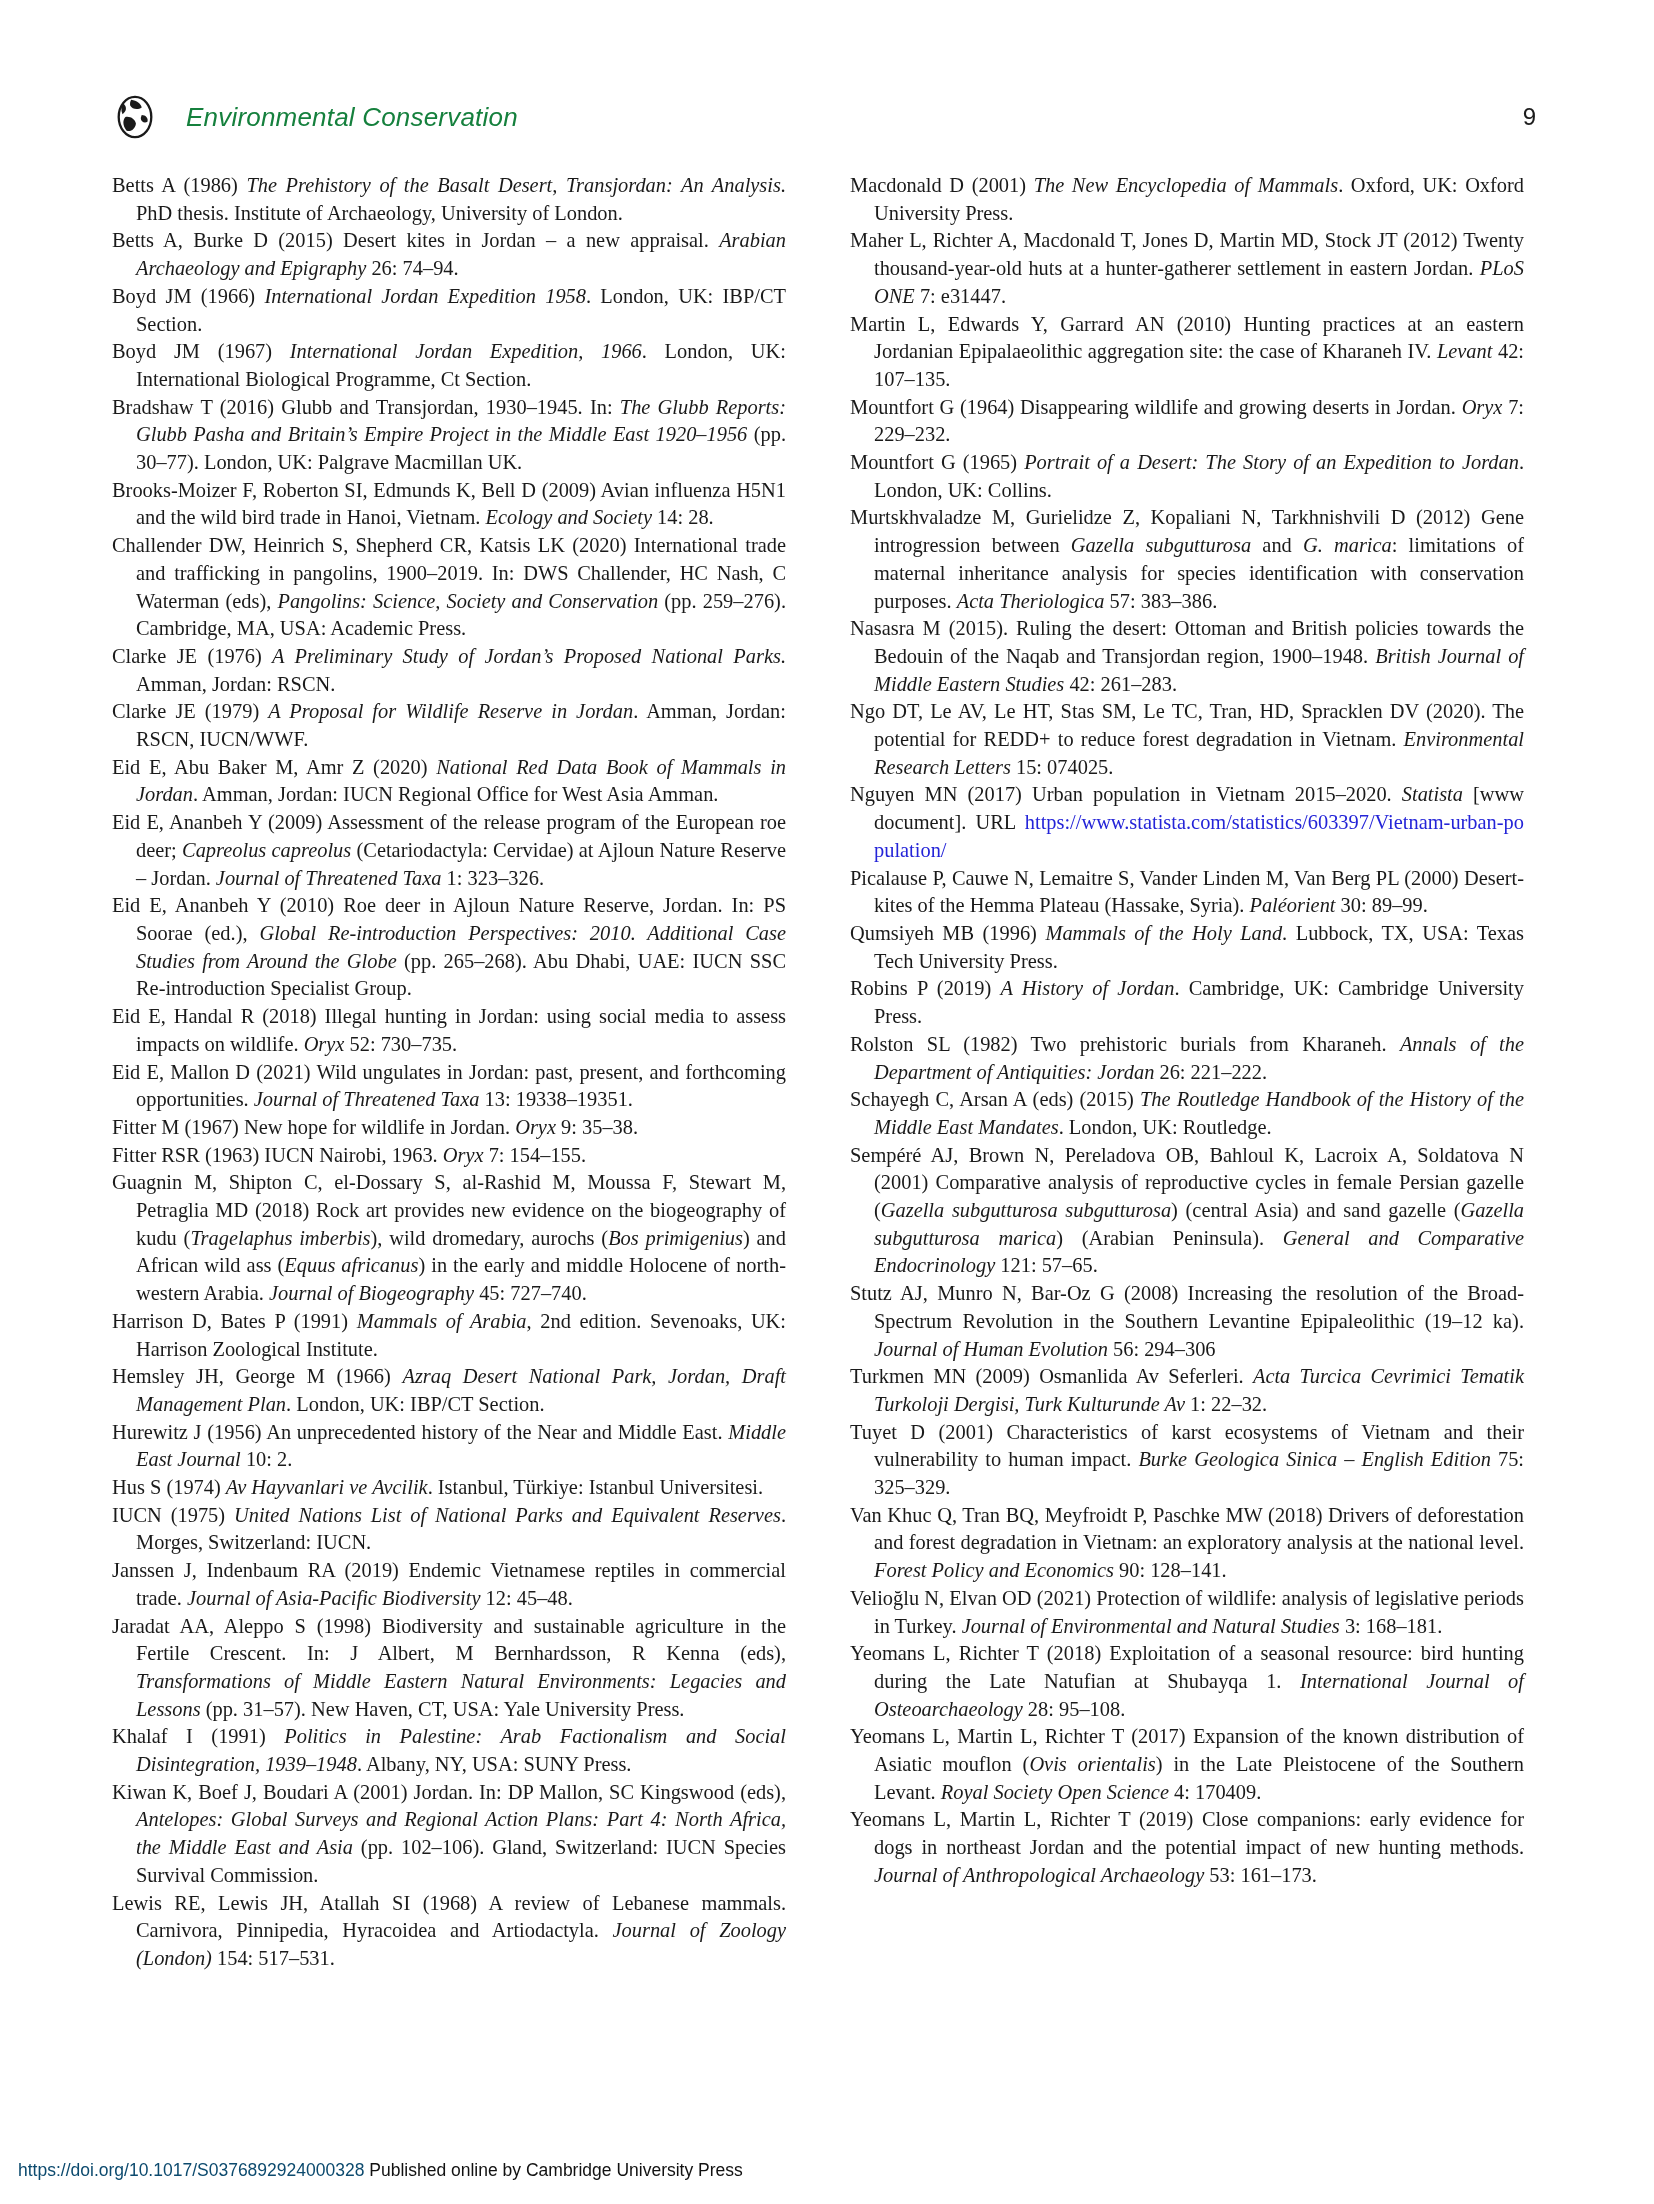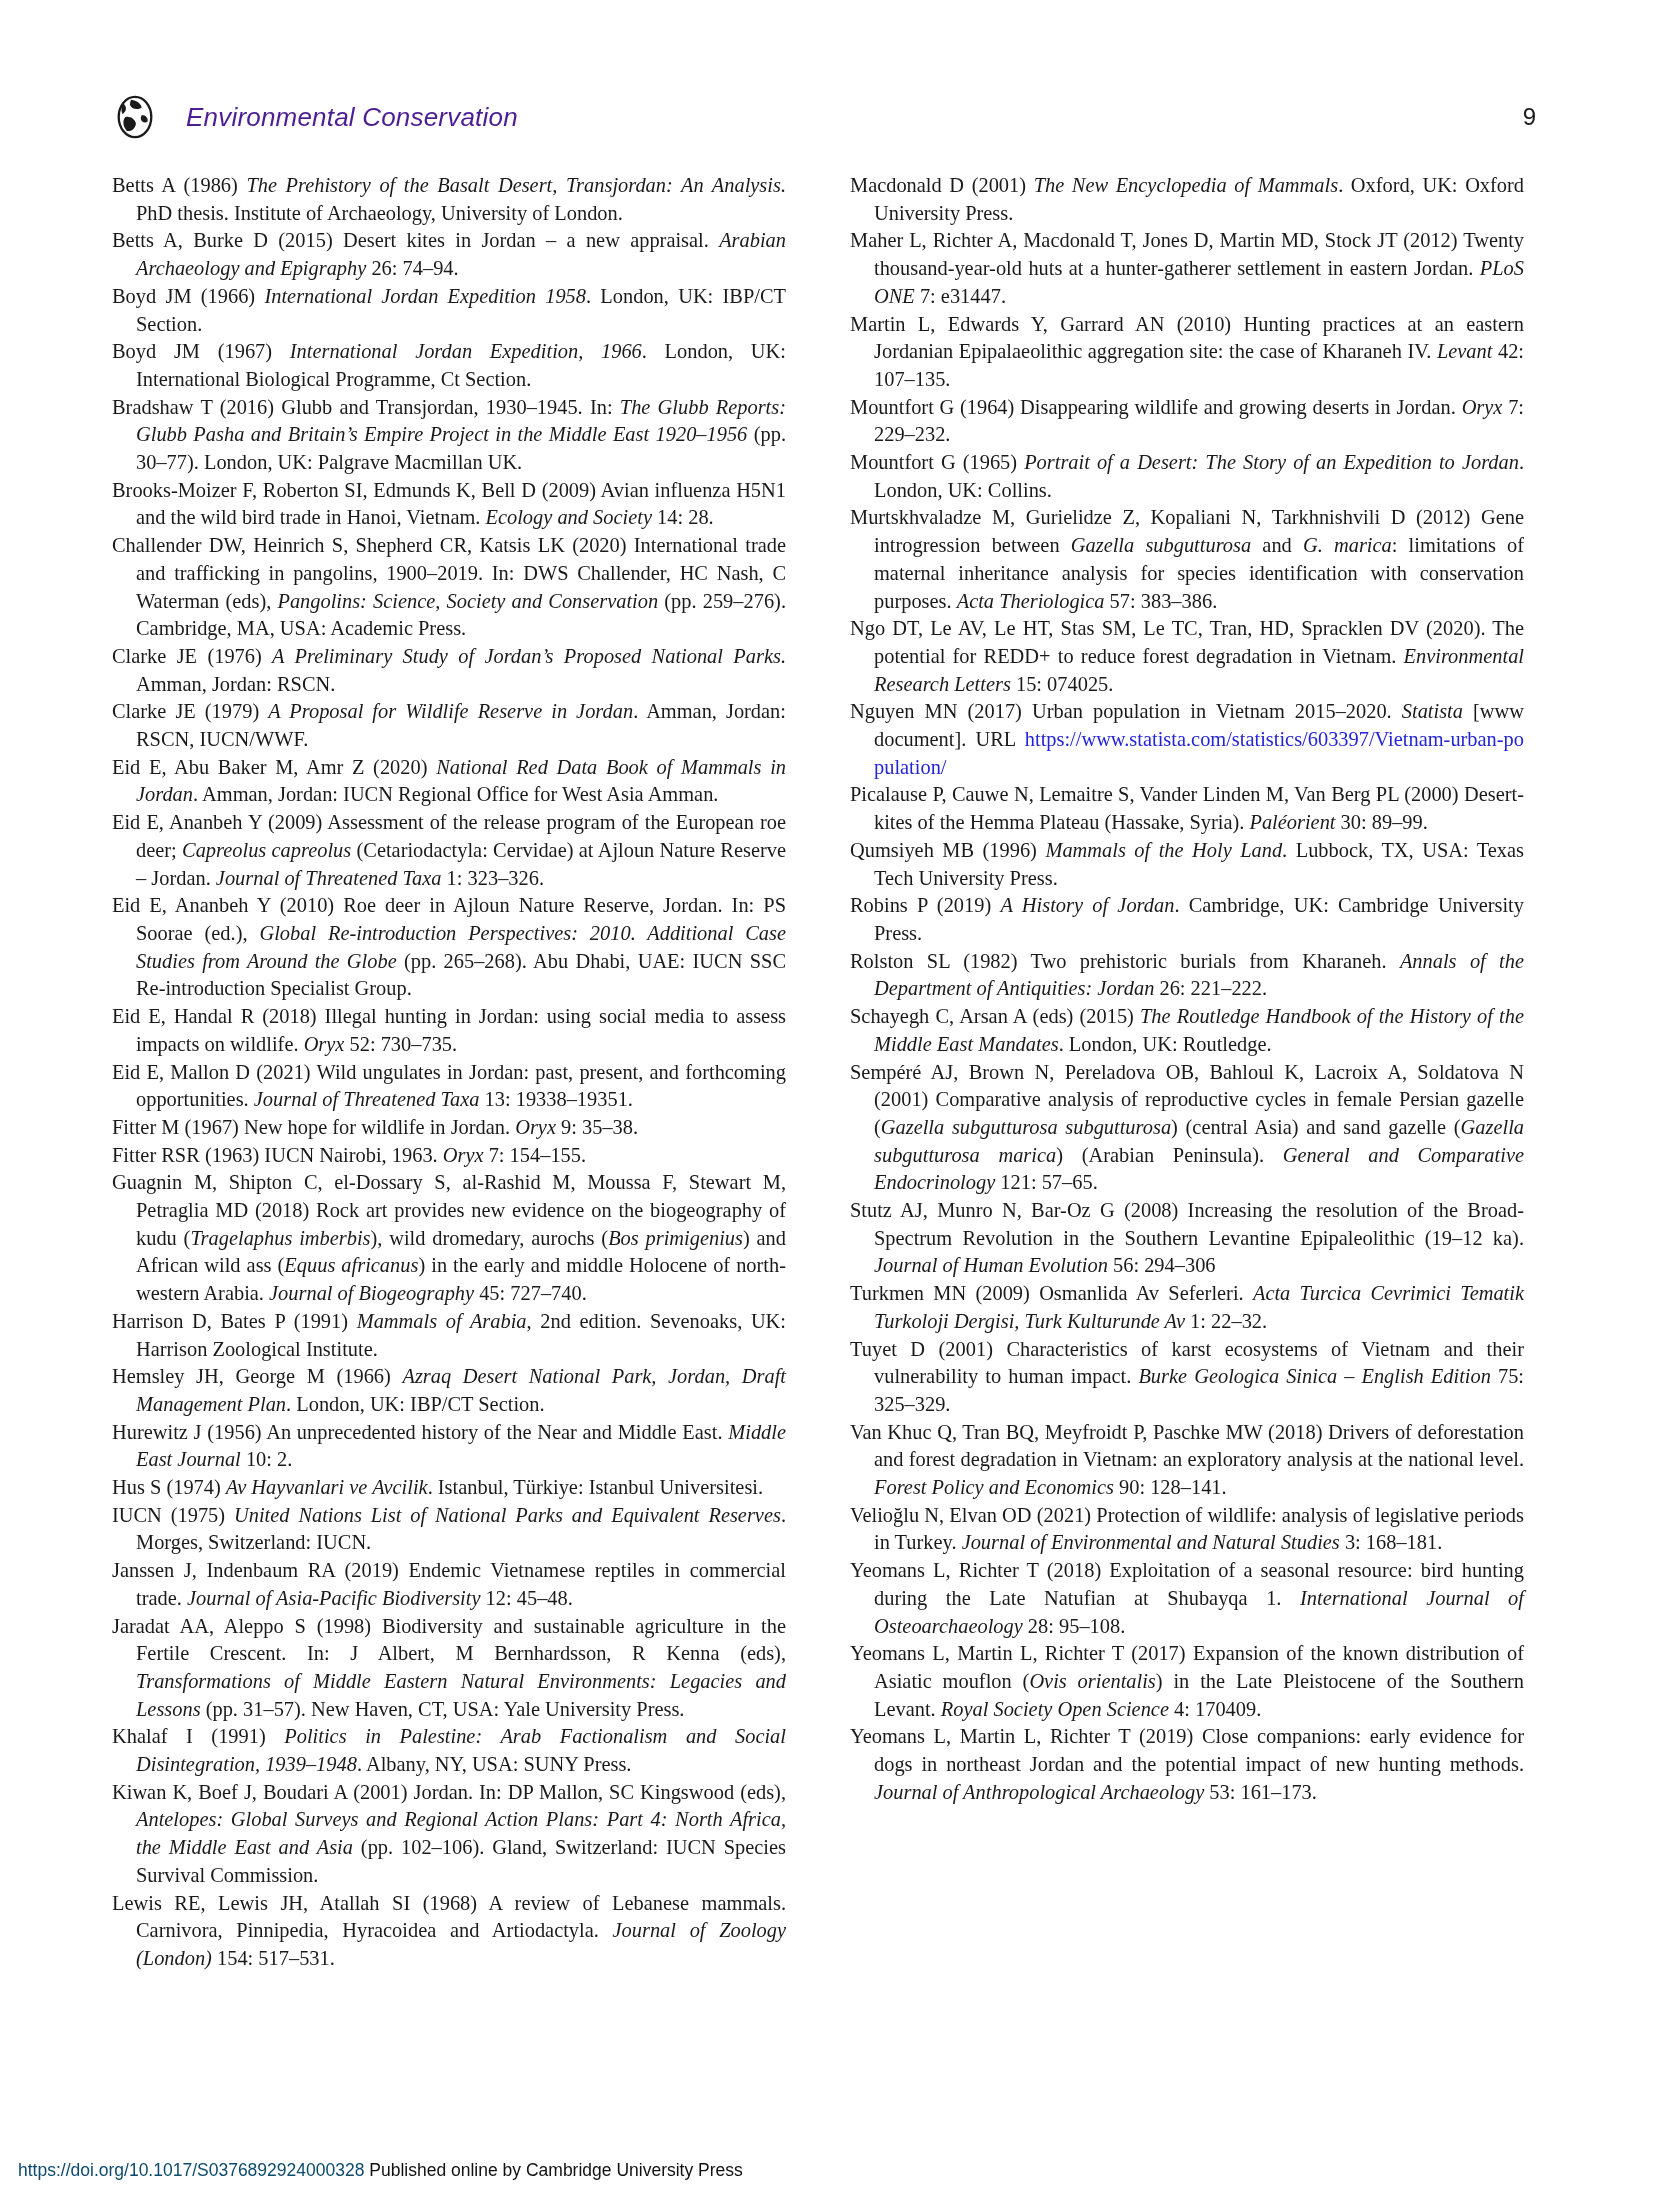--- a/index.html
+++ b/index.html
@@ -14,21 +14,21 @@
     position: absolute;
     top: 92px; left: 112px; right: 118px;
     display: flex; align-items: center;
     height: 50px;
   }
   .globe { width: 46px; height: 46px; margin-right: 28px; }
   .journal-title {
     font-family: "Liberation Sans", sans-serif;
     font-style: italic;
     font-size: 26px;
-    color: #4c1d95;
+    color: #15803d;
     letter-spacing: 0.2px;
   }
   .page-num {
     margin-left: auto;
     font-family: "Liberation Sans", sans-serif;
     font-size: 24px;
     color: #1c1c1c;
   }
   .columns {
     position: absolute;
@@ -108,20 +108,21 @@
       <p class="ref"><span>Kiwan K, Boef J, Boudari A (2001) Jordan. In: DP Mallon, SC Kingswood (eds), </span><span class="it">Antelopes: Global Surveys and Regional Action Plans: Part 4: North Africa, the Middle East and Asia</span><span> (pp. 102–106). Gland, Switzerland: IUCN Species Survival Commission.</span></p>
       <p class="ref"><span>Lewis RE, Lewis JH, Atallah SI (1968) A review of Lebanese mammals. Carnivora, Pinnipedia, Hyracoidea and Artiodactyla. </span><span class="it">Journal of Zoology (London)</span><span> 154: 517–531.</span></p>
     </div>
   <div class="col" id="col-right">
       <p class="ref"><span>Macdonald D (2001) </span><span class="it">The New Encyclopedia of Mammals</span><span>. Oxford, UK: Oxford University Press.</span></p>
       <p class="ref"><span>Maher L, Richter A, Macdonald T, Jones D, Martin MD, Stock JT (2012) Twenty thousand-year-old huts at a hunter-gatherer settlement in eastern Jordan. </span><span class="it">PLoS ONE</span><span> 7: e31447.</span></p>
       <p class="ref"><span>Martin L, Edwards Y, Garrard AN (2010) Hunting practices at an eastern Jordanian Epipalaeolithic aggregation site: the case of Kharaneh IV. </span><span class="it">Levant</span><span> 42: 107–135.</span></p>
       <p class="ref"><span>Mountfort G (1964) Disappearing wildlife and growing deserts in Jordan. </span><span class="it">Oryx</span><span> 7: 229–232.</span></p>
       <p class="ref"><span>Mountfort G (1965) </span><span class="it">Portrait of a Desert: The Story of an Expedition to Jordan</span><span>. London, UK: Collins.</span></p>
       <p class="ref"><span>Murtskhvaladze M, Gurielidze Z, Kopaliani N, Tarkhnishvili D (2012) Gene introgression between </span><span class="it">Gazella subgutturosa</span><span> and </span><span class="it">G. marica</span><span>: limitations of maternal inheritance analysis for species identification with conservation purposes. </span><span class="it">Acta Theriologica</span><span> 57: 383–386.</span></p>
+      <p class="ref"><span>Nasasra M (2015). Ruling the desert: Ottoman and British policies towards the Bedouin of the Naqab and Transjordan region, 1900–1948. </span><span class="it">British Journal of Middle Eastern Studies</span><span> 42: 261–283.</span></p>
       <p class="ref"><span>Ngo DT, Le AV, Le HT, Stas SM, Le TC, Tran, HD, Spracklen DV (2020). The potential for REDD+ to reduce forest degradation in Vietnam. </span><span class="it">Environmental Research Letters</span><span> 15: 074025.</span></p>
       <p class="ref"><span>Nguyen MN (2017) Urban population in Vietnam 2015–2020. </span><span class="it">Statista</span><span> [www document]. URL </span><a class="lnk" href="#">https://www.statista.com/statistics/603397/Vietnam-urban-population/</a></p>
       <p class="ref"><span>Picalause P, Cauwe N, Lemaitre S, Vander Linden M, Van Berg PL (2000) Desert-kites of the Hemma Plateau (Hassake, Syria). </span><span class="it">Paléorient</span><span> 30: 89–99.</span></p>
       <p class="ref"><span>Qumsiyeh MB (1996) </span><span class="it">Mammals of the Holy Land</span><span>. Lubbock, TX, USA: Texas Tech University Press.</span></p>
       <p class="ref"><span>Robins P (2019) </span><span class="it">A History of Jordan</span><span>. Cambridge, UK: Cambridge University Press.</span></p>
       <p class="ref"><span>Rolston SL (1982) Two prehistoric burials from Kharaneh. </span><span class="it">Annals of the Department of Antiquities: Jordan</span><span> 26: 221–222.</span></p>
       <p class="ref"><span>Schayegh C, Arsan A (eds) (2015) </span><span class="it">The Routledge Handbook of the History of the Middle East Mandates</span><span>. London, UK: Routledge.</span></p>
       <p class="ref"><span>Sempéré AJ, Brown N, Pereladova OB, Bahloul K, Lacroix A, Soldatova N (2001) Comparative analysis of reproductive cycles in female Persian gazelle (</span><span class="it">Gazella subgutturosa subgutturosa</span><span>) (central Asia) and sand gazelle (</span><span class="it">Gazella subgutturosa marica</span><span>) (Arabian Peninsula). </span><span class="it">General and Comparative Endocrinology</span><span> 121: 57–65.</span></p>
       <p class="ref"><span>Stutz AJ, Munro N, Bar-Oz G (2008) Increasing the resolution of the Broad-Spectrum Revolution in the Southern Levantine Epipaleolithic (19–12 ka). </span><span class="it">Journal of Human Evolution</span><span> 56: 294–306</span></p>
       <p class="ref"><span>Turkmen MN (2009) Osmanlida Av Seferleri. </span><span class="it">Acta Turcica Cevrimici Tematik Turkoloji Dergisi, Turk Kulturunde Av</span><span> 1: 22–32.</span></p>

